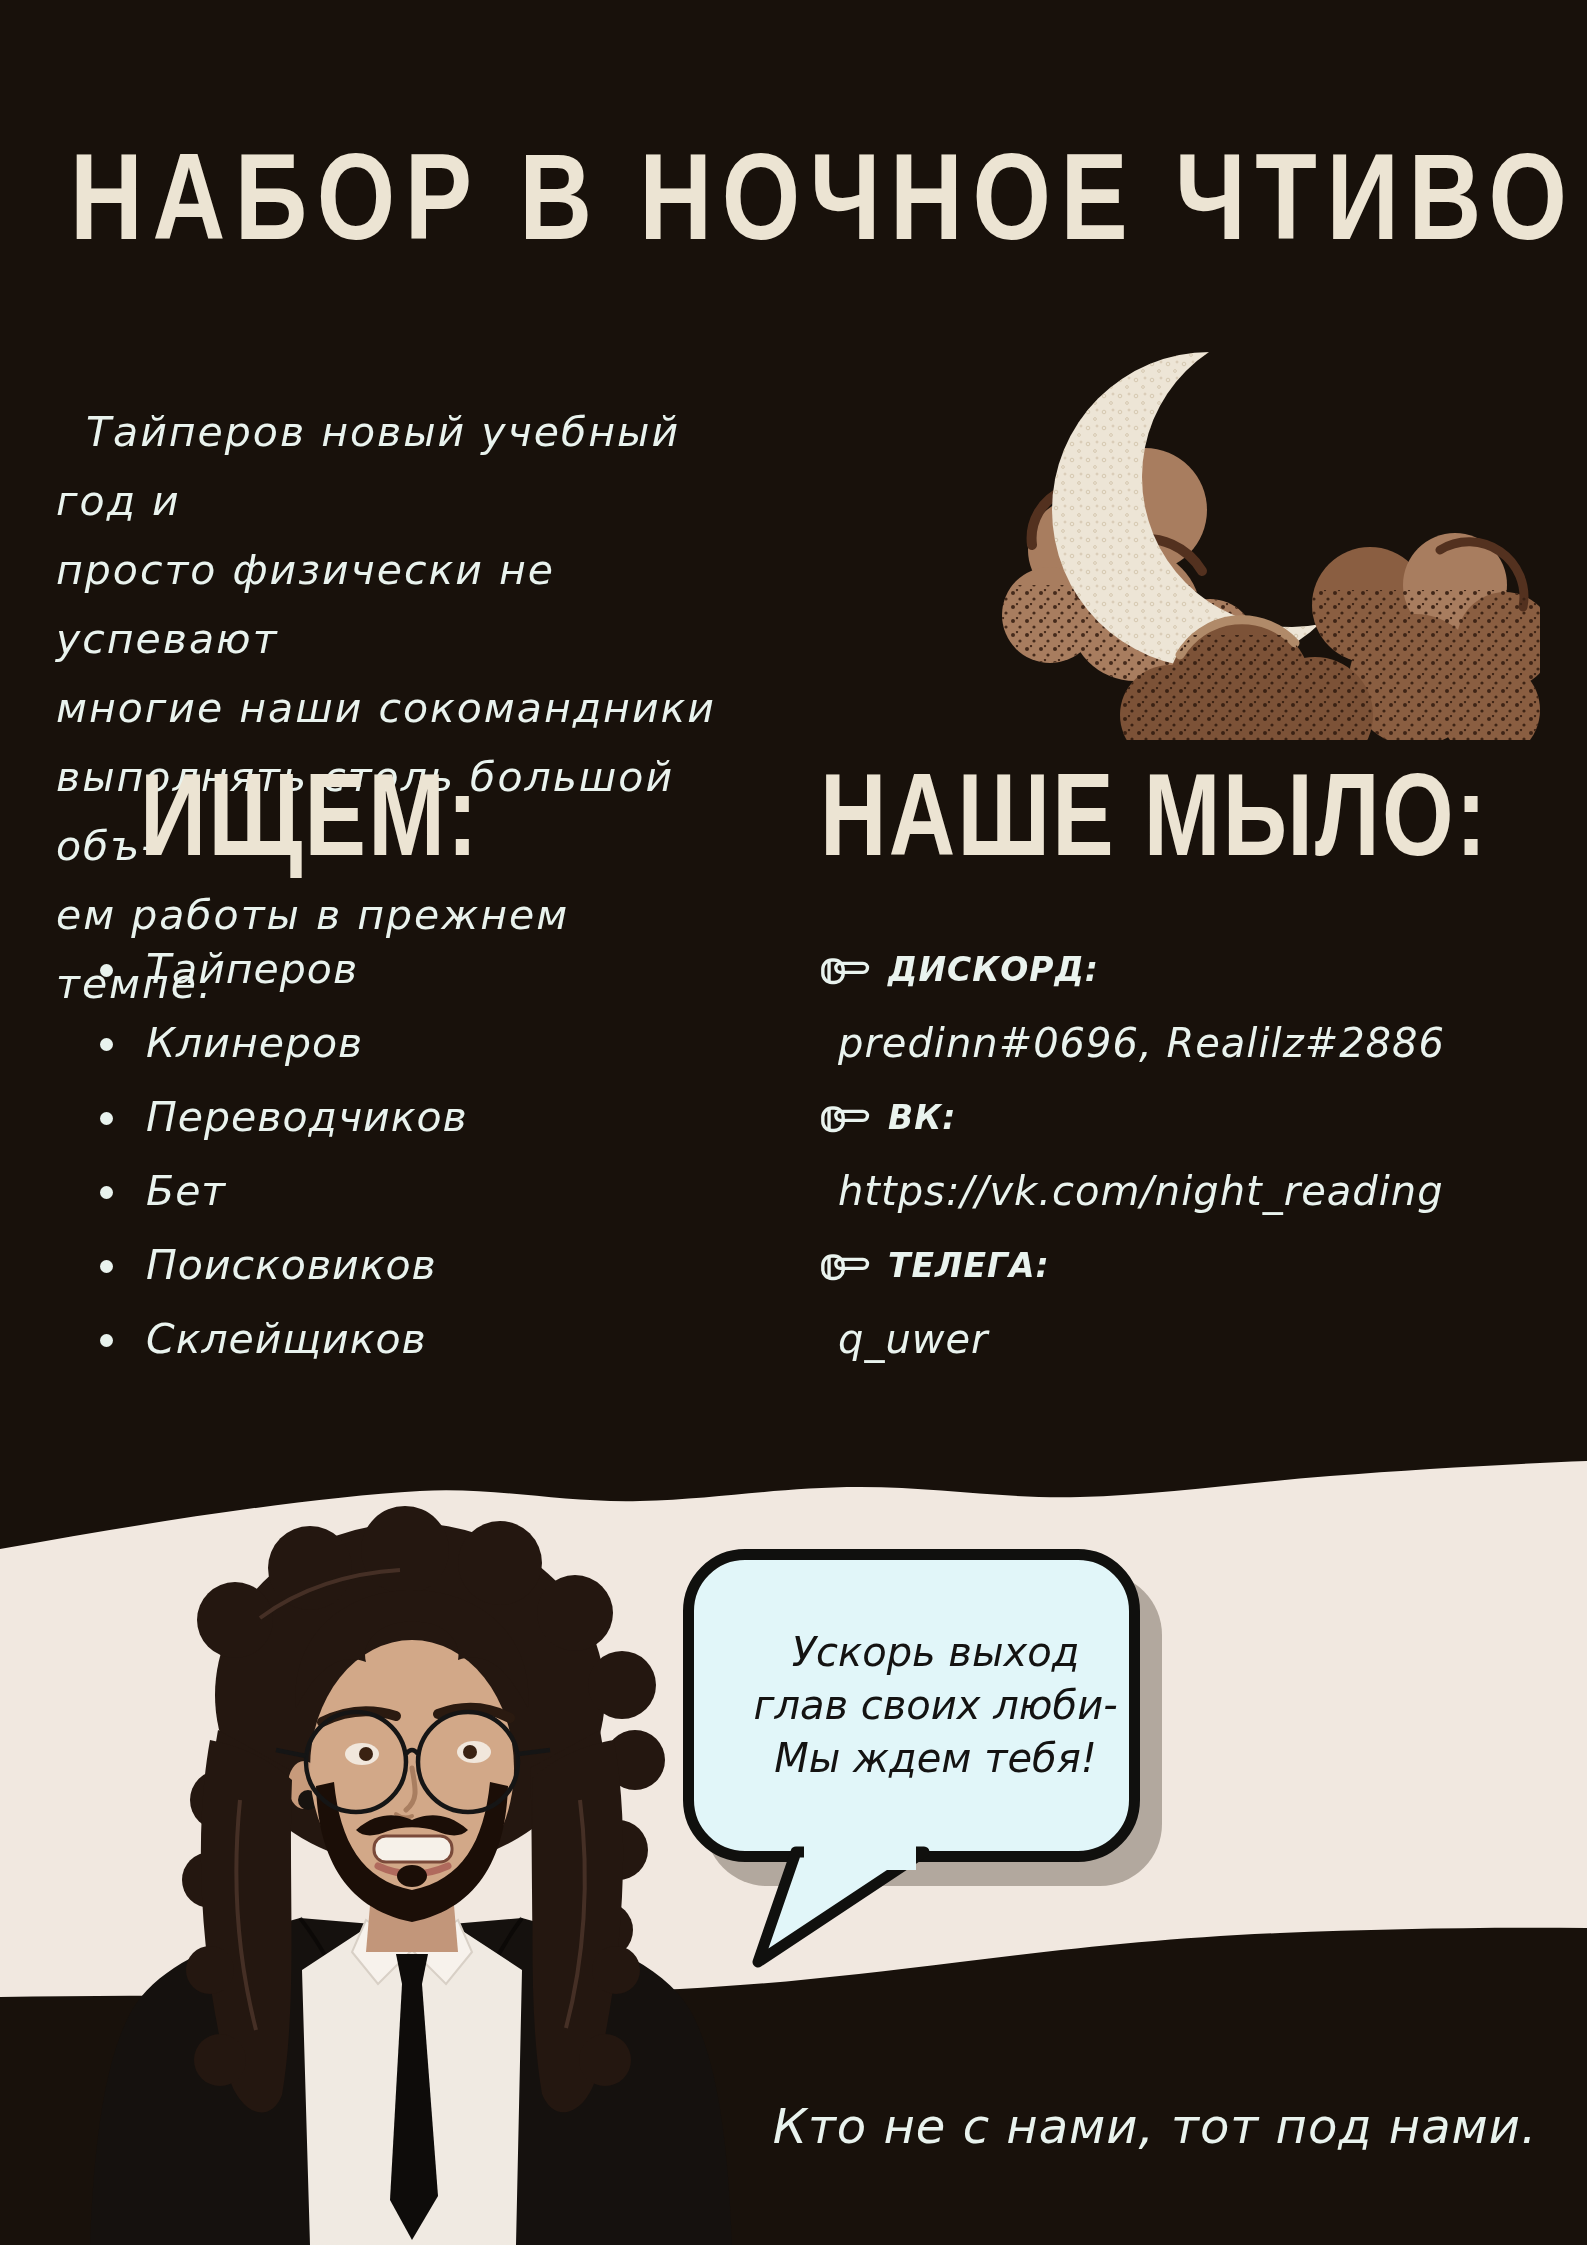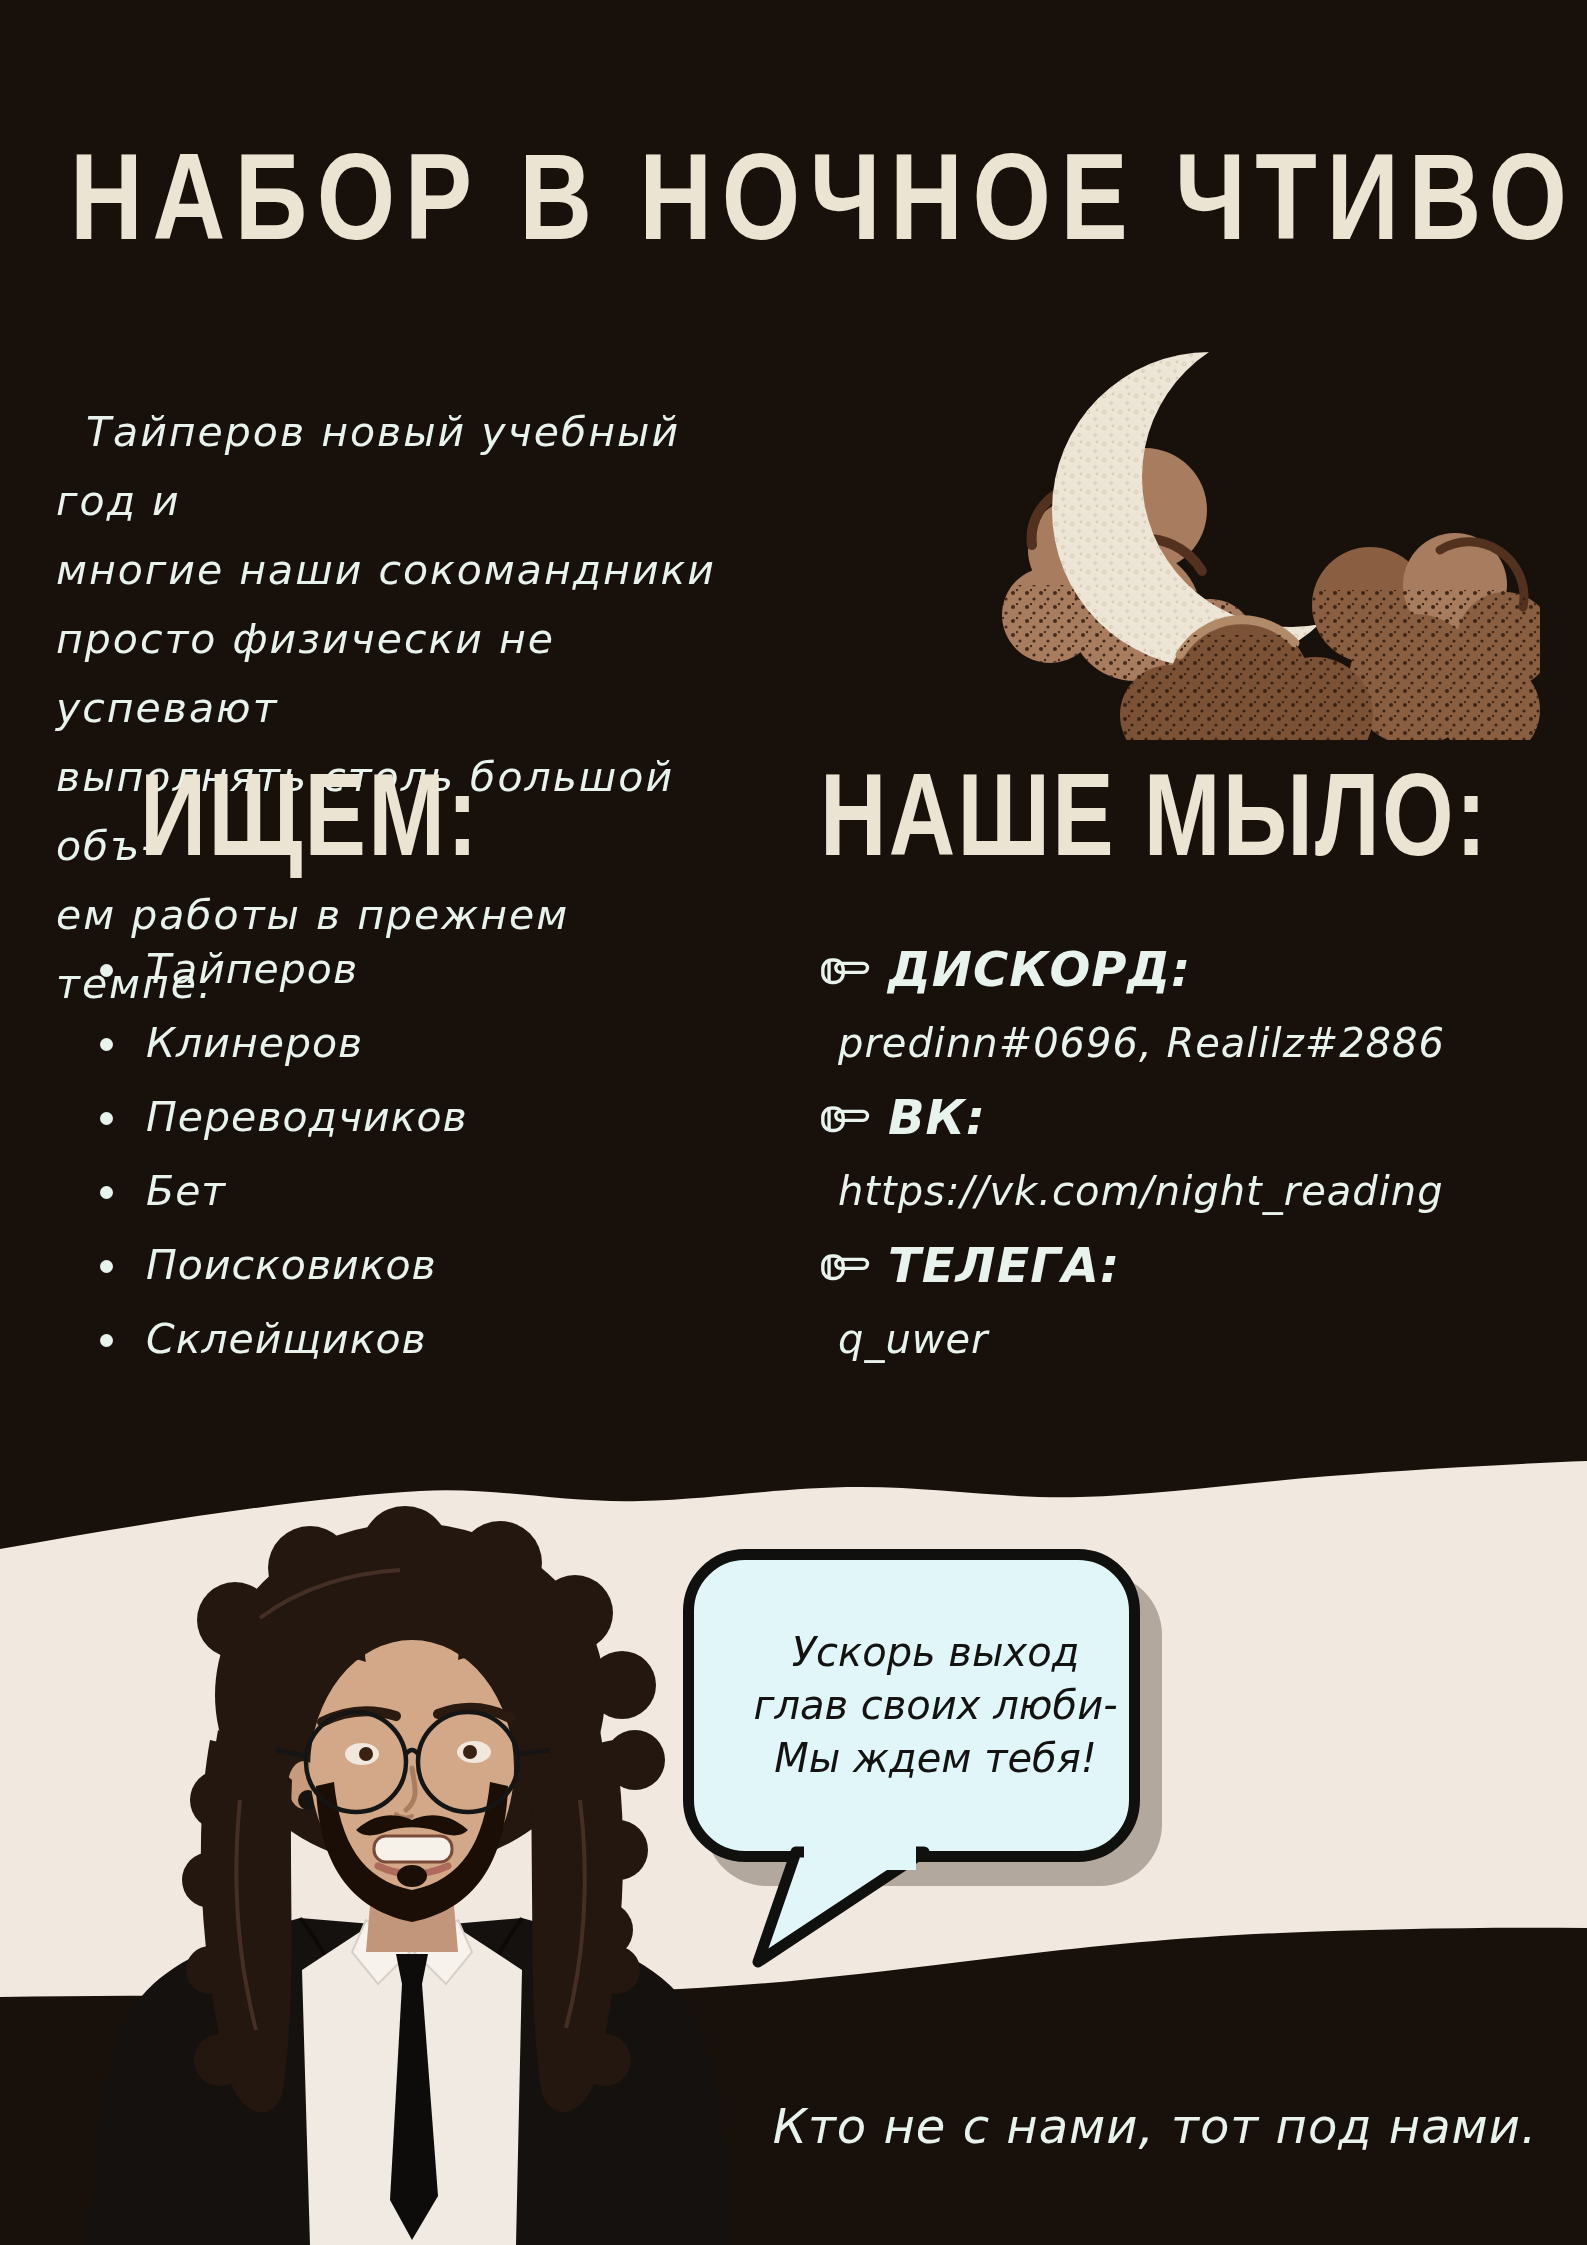--- a/index.html
+++ b/index.html
@@ -21,21 +21,21 @@
   .hand{font-family:"DejaVu Sans",sans-serif;font-style:italic;color:var(--ink);}
   #intro{left:56px;top:398px;width:680px;font-size:41px;line-height:69px;letter-spacing:2px;z-index:2;}
   #intro .intro-line:first-child{text-indent:30px;}
   #seek-list{left:98px;top:932px;width:460px;list-style:none;font-size:41px;letter-spacing:1px;z-index:2;}
   #seek-list li{position:relative;height:74px;line-height:74px;padding-left:48px;}
   #seek-list li::before{content:"";position:absolute;left:2px;top:32px;width:13px;height:13px;
                         border-radius:50%;background:var(--ink);}
   #contacts{left:820px;top:932px;width:740px;z-index:2;}
   .contact-label-row{display:flex;align-items:center;gap:16px;height:74px;}
   .contact-label{font-family:"DejaVu Sans",sans-serif;font-style:italic;font-weight:700;
-                 font-size:48px;color:var(--ink);letter-spacing:1px;}
+                 font-size:33px;color:var(--ink);letter-spacing:1px;}
   .contact-value{height:74px;line-height:74px;font-size:40px;padding-left:18px;letter-spacing:1px;}
   .hand-icon{width:52px;height:38px;flex:0 0 auto;}
   .hand-icon path,.hand-icon rect,.hand-icon line{stroke:var(--ink);stroke-width:3;fill:none;stroke-linejoin:round;stroke-linecap:round;}
   
   #bubble{left:683px;top:1549px;width:457px;height:313px;background:var(--bubble-fill);
           border:11px solid #10100e;border-radius:62px;z-index:6;
           box-shadow:22px 24px 0 rgba(75,62,50,.38);
           display:flex;flex-direction:column;justify-content:center;align-items:center;
           font-style:italic;font-size:40px;line-height:53px;color:var(--bubble-ink);text-align:center;padding-left:48px;}
   #bubble-tail{left:700px;top:1846px;width:240px;height:130px;z-index:7;}
@@ -59,22 +59,22 @@
     C 1480 1927, 1380 1929, 1280 1933
     C 1160 1938, 1060 1950, 960 1962
     C 860 1974, 780 1984, 680 1989
     C 500 1997, 250 1994, 0 1997 Z"></path>
 </svg>
 
 <div id="title" class="abs display">НАБОР В НОЧНОЕ ЧТИВО</div>
 
 <div id="intro" class="abs hand">
   <div class="intro-line">Тайперов новый учебный год и</div>
+  <div class="intro-line">просто физически не успевают</div>
   <div class="intro-line">многие наши сокомандники</div>
-  <div class="intro-line">просто физически не успевают</div>
   <div class="intro-line">выполнять столь большой объ-</div>
   <div class="intro-line">ем работы в прежнем темпе.</div>
 </div>
 
 <svg id="moon-svg" class="abs" viewBox="0 0 600 445" aria-hidden="true">
   <defs>
     <pattern id="stipDark" width="14" height="14" patternUnits="userSpaceOnUse">
       <circle cx="3" cy="4" r="2" fill="#3a2113"></circle>
       <circle cx="10" cy="10" r="1.6" fill="#3a2113"></circle>
       <circle cx="7" cy="1" r="1.2" fill="#3a2113"></circle>

